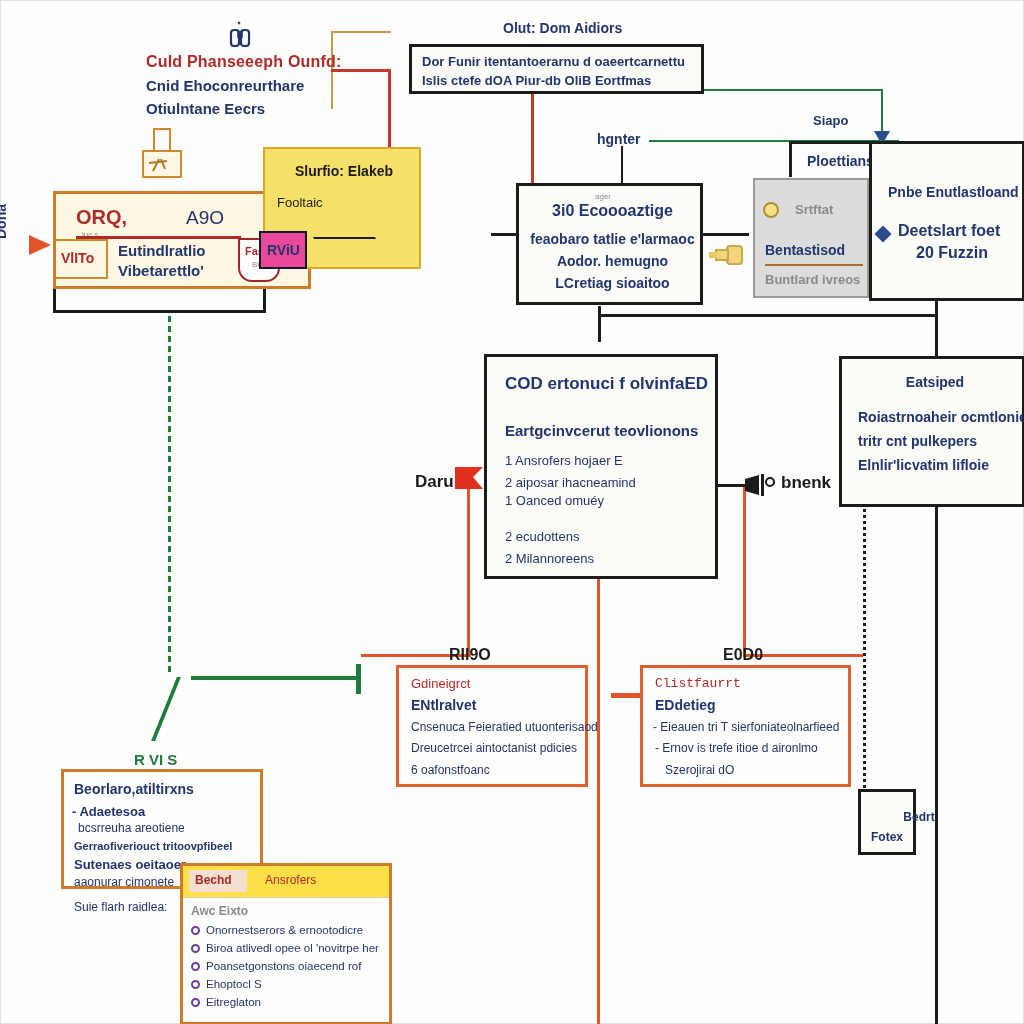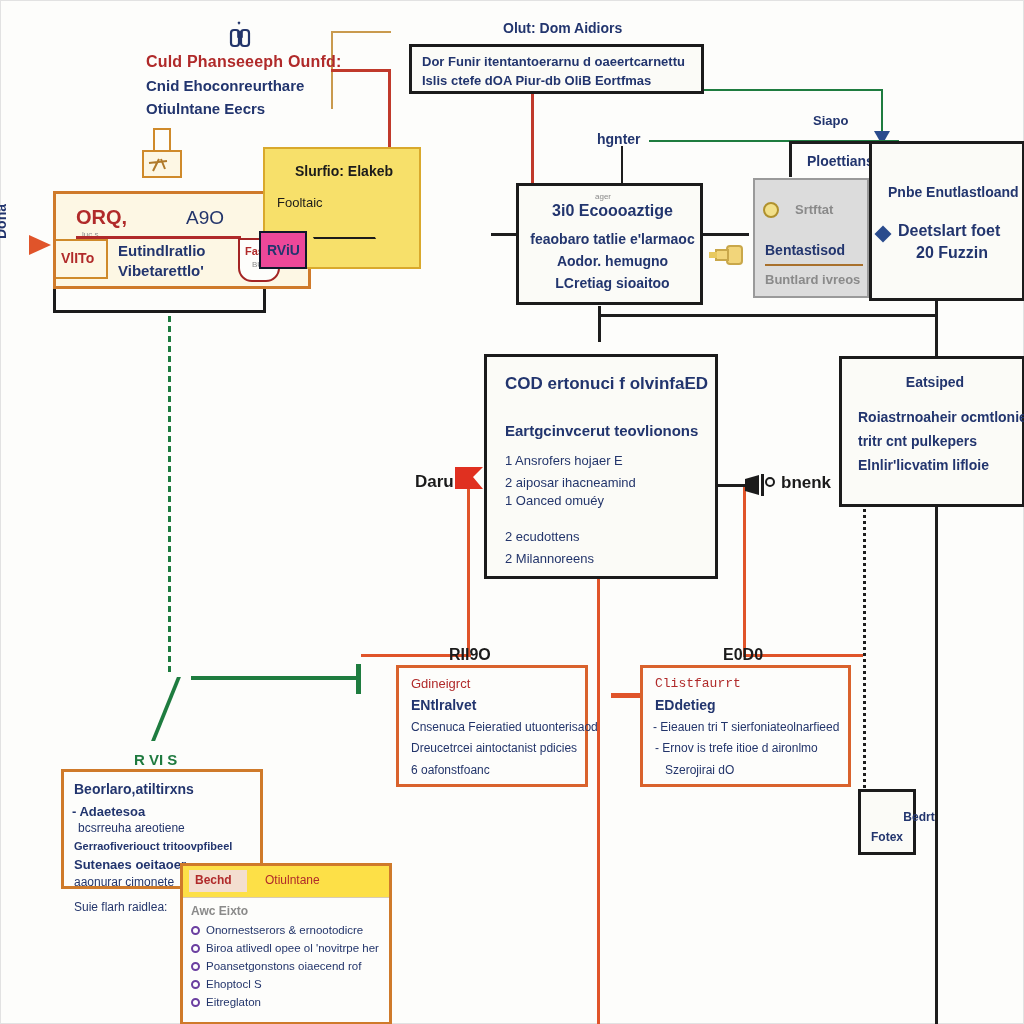--- a/index.html
+++ b/index.html
@@ -267,21 +267,21 @@
     <div class="t navyb" style="left:10px;top:85px;font-size:13px;">Sutenaes oeitaoer</div>
     <div class="t navy" style="left:10px;top:103px;font-size:12px;">aaonurar cimonete</div>
     <div class="t navy" style="left:10px;top:128px;font-size:12px;">Suie flarh raidlea:</div>
   </div>
 
   <div class="node" style="left:179px;top:862px;width:212px;height:162px;border:3px solid #cf7a2a;background:#fdfdfb;">
     <div class="node" style="left:0;top:0;width:206px;height:32px;background:#fde047;border-bottom:1px solid #d8cbb6;">
       <div class="node" style="left:6px;top:4px;width:58px;height:22px;background:#f3ded0;">
         <div class="t red" style="left:6px;top:3px;font-size:12px;font-weight:bold;">Bechd</div>
       </div>
-      <div class="t red" style="left:82px;top:7px;font-size:12px;">Otiulntane</div>
+      <div class="t red" style="left:82px;top:7px;font-size:12px;">Ansrofers</div>
     </div>
     <div class="t gray" style="left:8px;top:38px;font-size:12px;font-weight:bold;">Awc Eixto</div>
     <ul class="lst" id="overlay-items" style="position:absolute;left:8px;top:58px;">
         <li class="navy" style="font-size: 11.5px; margin-bottom: 6px;"><span class="bullet"></span><span>Onornestserors &amp; ernootodicre</span></li>
         <li class="navy" style="font-size: 11.5px; margin-bottom: 6px;"><span class="bullet"></span><span>Biroa atlivedl opee ol 'novitrpe her</span></li>
         <li class="navy" style="font-size: 11.5px; margin-bottom: 6px;"><span class="bullet"></span><span>Poansetgonstons oiaecend rof</span></li>
         <li class="navy" style="font-size: 11.5px; margin-bottom: 6px;"><span class="bullet"></span><span>Ehoptocl S</span></li>
         <li class="navy" style="font-size: 11.5px; margin-bottom: 6px;"><span class="bullet"></span><span>Eitreglaton</span></li>
       </ul>
   </div>

